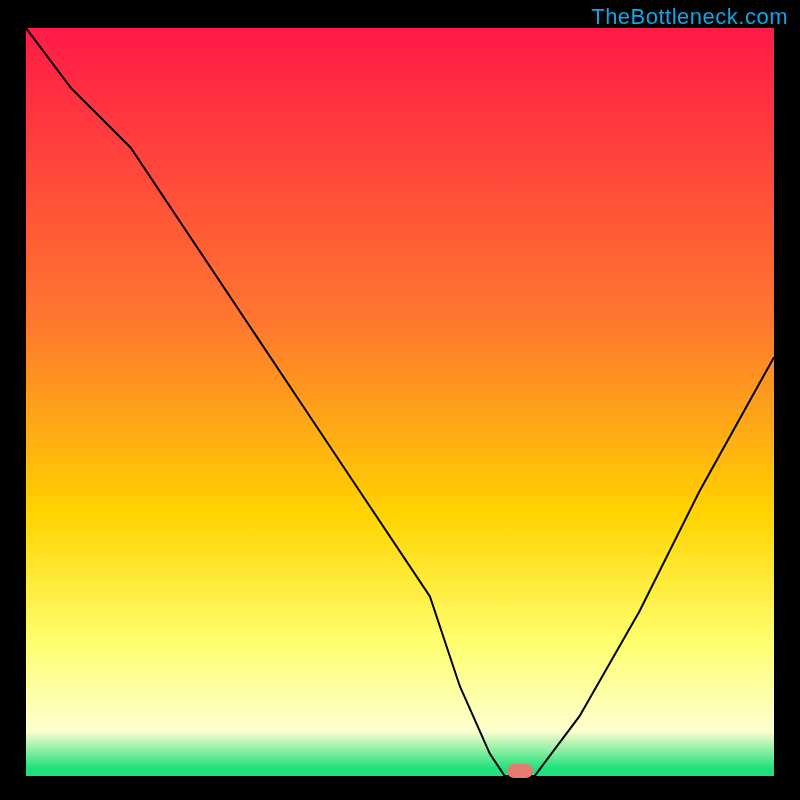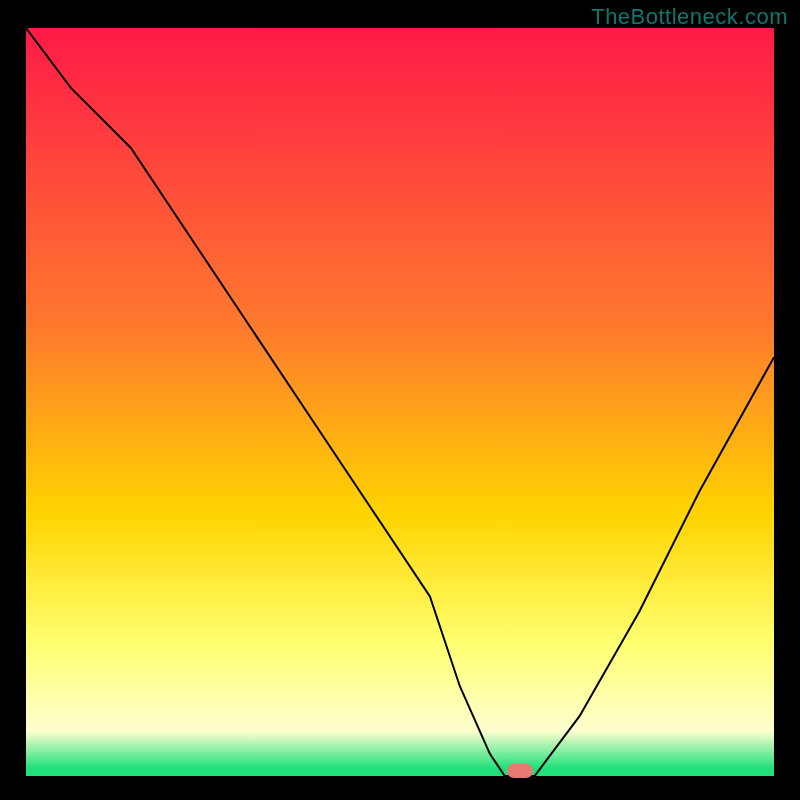--- a/index.html
+++ b/index.html
@@ -14,21 +14,21 @@
   .frame {
     position: relative;
     width: 800px;
     height: 800px;
     background: #000;
   }
   .watermark {
     position: absolute;
     top: 4px;
     right: 12px;
-    color: #0f766e;
+    color: #0ea5e9;
     font-size: 22px;
     font-weight: 500;
     letter-spacing: 0.5px;
   }
   .plot-area {
     position: absolute;
     left: 26px;
     top: 28px;
     width: 748px;
     height: 748px;

